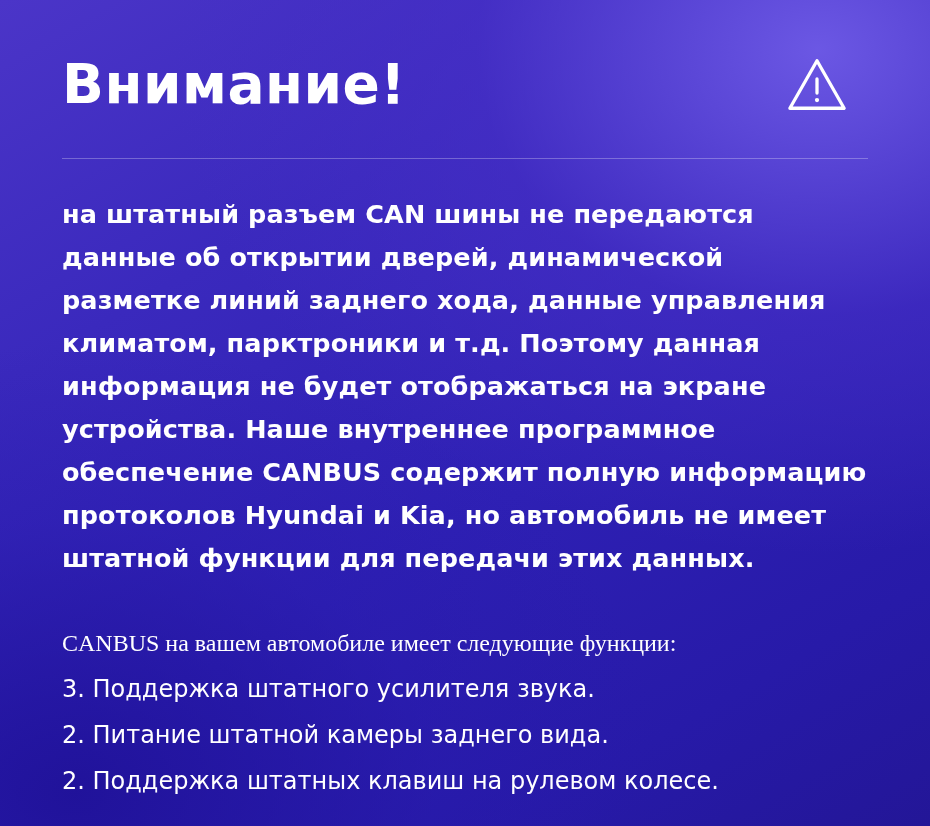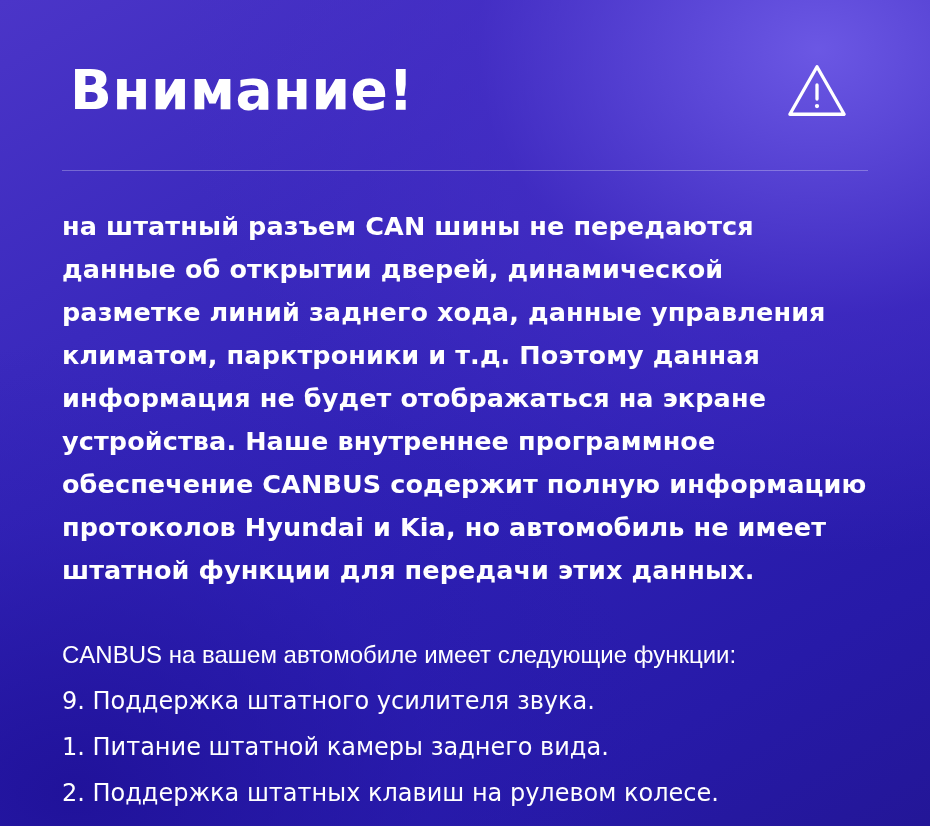--- a/index.html
+++ b/index.html
@@ -26,21 +26,21 @@
   }
   .header {
     position: relative;
     display: flex;
     align-items: center;
     justify-content: space-between;
     padding-top: 54px;
     padding-right: 8px;
   }
   .title {
-    margin: 8px;
+    margin: 0;
     color: #ffffff;
     font-size: 55px;
     line-height: 1.05;
     font-weight: 700;
     letter-spacing: 0.5px;
     font-family: "DejaVu Sans", sans-serif;
   }
   .warning-icon {
     width: 62px;
     height: 62px;
@@ -64,21 +64,21 @@
     font-weight: 700;
   }
   .features {
     padding-top: 40px;
   }
   .features-intro {
     margin: 0;
     color: #ffffff;
     font-size: 24px;
     line-height: 46px;
-    font-family: Liberation Sans, sans-serif;
+    font-family: Liberation Serif, serif;
   }
   .features-list {
     list-style: none;
     margin: 0;
     padding: 0;
   }
   .features-list li {
     color: #ffffff;
     font-size: 24px;
     line-height: 46px;
@@ -101,19 +101,19 @@
     </span>
   </div>
 
   <div class="divider"></div>
 
   <p class="body-text">на штатный разъем CAN шины не передаются данные об открытии дверей, динамической разметке линий заднего хода, данные управления климатом, парктроники и т.д. Поэтому данная информация не будет отображаться на экране устройства. Наше внутреннее программное обеспечение CANBUS содержит полную информацию протоколов Hyundai и Kia, но автомобиль не имеет штатной функции для передачи этих данных.</p>
 
   <div class="features">
     <p class="features-intro">CANBUS на вашем автомобиле имеет следующие функции:</p>
     <ul class="features-list">
-      <li>9. Поддержка штатного усилителя звука.</li>
-      <li>1. Питание штатной камеры заднего вида.</li>
+      <li>3. Поддержка штатного усилителя звука.</li>
+      <li>2. Питание штатной камеры заднего вида.</li>
       <li>2. Поддержка штатных клавиш на рулевом колесе.</li>
     </ul>
   </div>
 
 </div>
 
 </body></html>

